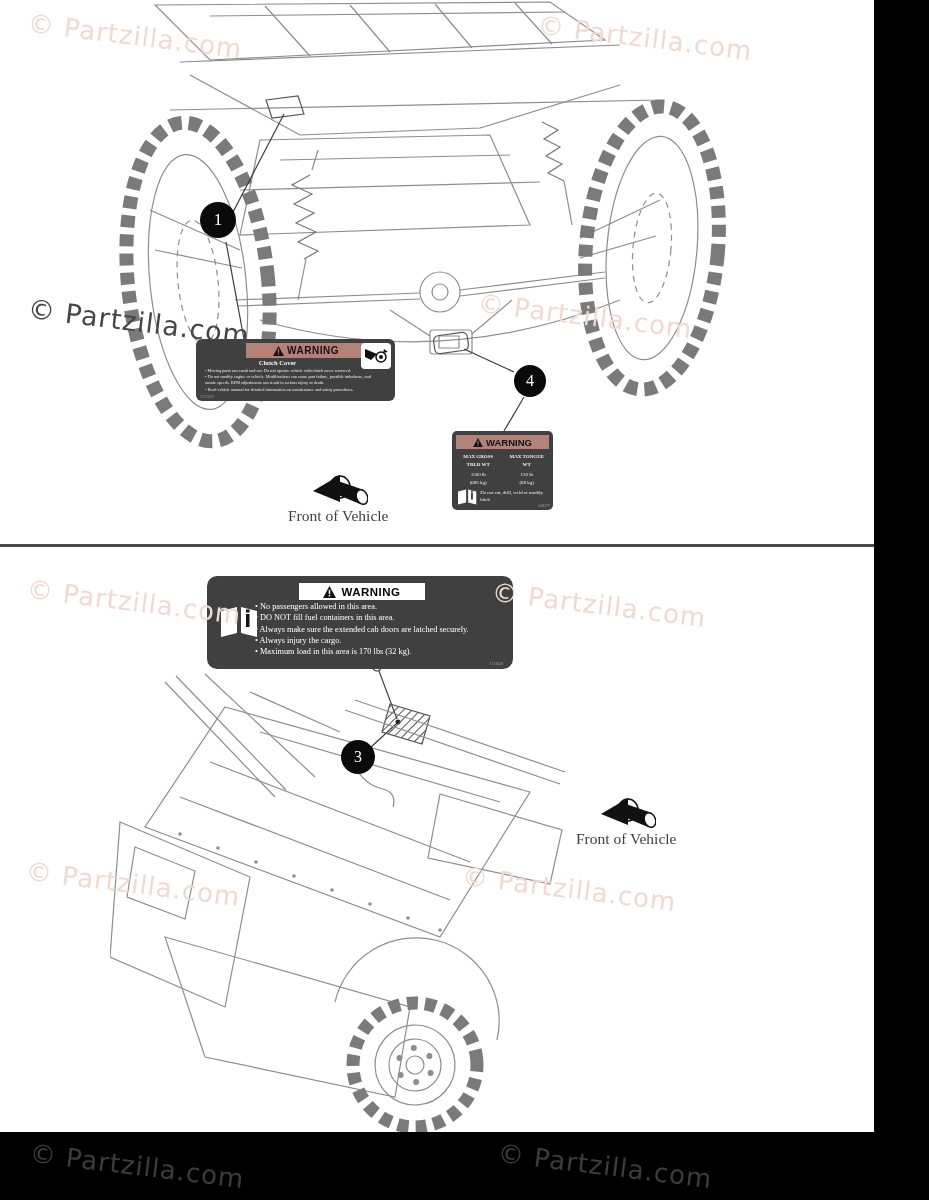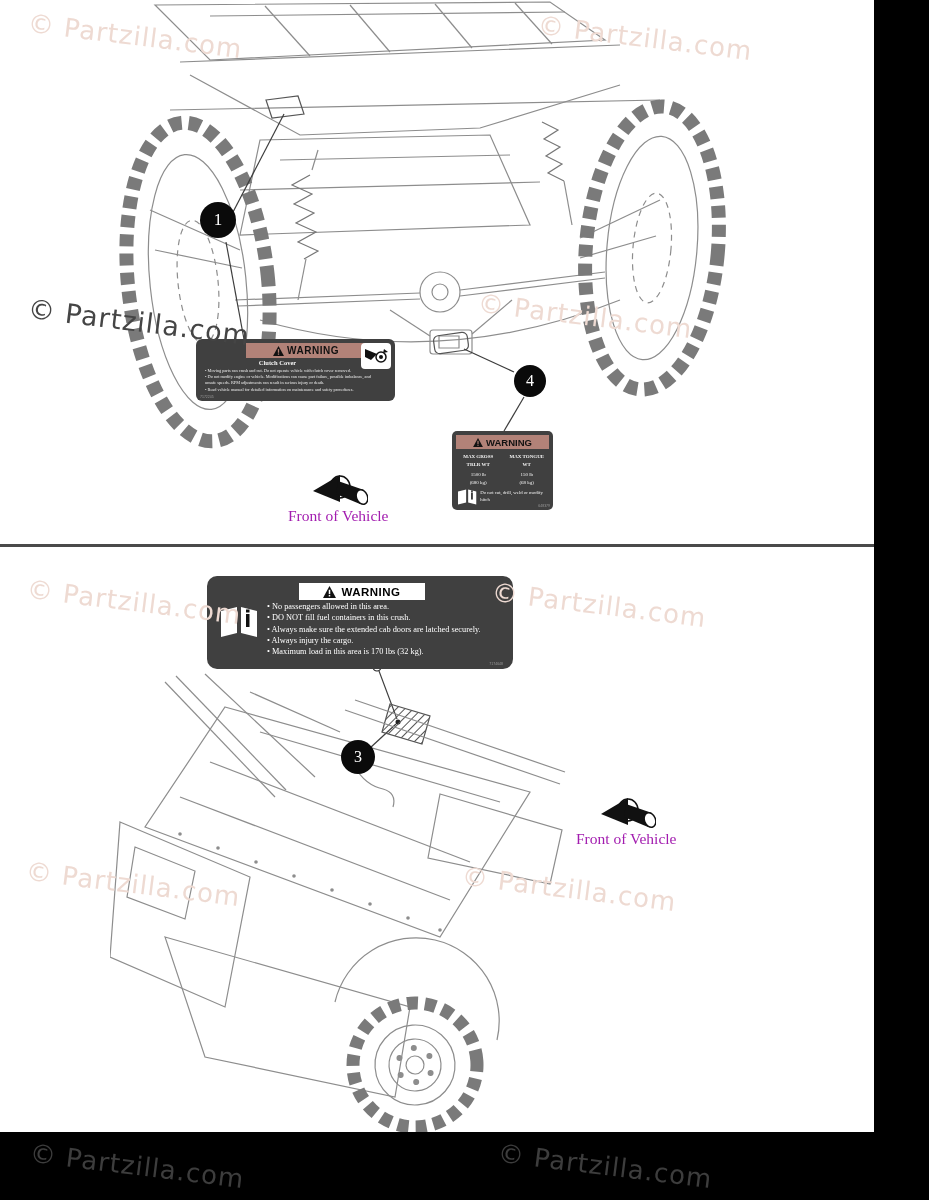--- a/index.html
+++ b/index.html
@@ -35,24 +35,24 @@
   .l1-bullets{position:absolute;top:29px;left:9px;right:12px;font-size:4.3px;line-height:1.45;color:#eee;}
   .l1-iconbox{position:absolute;right:4px;top:4px;width:30px;height:26px;background:#fff;border-radius:4px;
               display:flex;align-items:center;justify-content:center;}
   
   .l4-cols{position:absolute;top:22px;left:2px;right:2px;display:flex;text-align:center;color:#f2f2f2;}
   .l4-col{flex:1;font-size:5px;line-height:1.5;}
   .l4-col .t{font-weight:bold;}
   .l4-foot{position:absolute;left:5px;bottom:5px;right:5px;display:flex;align-items:center;gap:3px;color:#f2f2f2;}
   .l4-note{font-size:4.8px;line-height:1.3;text-align:left;}
   
-  .l3-bullets{position:absolute;left:60px;top:25px;right:12px;font-size:8.3px;line-height:1.36;color:#fff;}
+  .l3-bullets{position:absolute;left:48px;top:25px;right:12px;font-size:8.3px;line-height:1.36;color:#fff;}
   .l3-book{position:absolute;left:12px;top:27px;}
   
-  .fov-text{position:absolute;font-size:15.5px;color:#a21caf;white-space:nowrap;}
+  .fov-text{position:absolute;font-size:15.5px;color:#404040;white-space:nowrap;}
 </style>
 </head>
 <body>
 
 <div class="page">
 
   <div>
 
     <svg class="art" style="left:60px;top:0;" width="680" height="470" viewBox="0 0 680 470" fill="none" stroke="#8d8d8d" stroke-width="1.2">
 
@@ -213,21 +213,21 @@
         <span>WARNING</span>
       </div>
       <svg class="l3-book" width="40" height="36" viewBox="0 0 40 32">
         <polygon points="2,6 18,2 18,28 2,32" fill="#fff"></polygon>
         <polygon points="22,2 38,6 38,32 22,28" fill="#fff"></polygon>
         <rect x="27" y="9" width="3.5" height="13" fill="#111"></rect>
         <rect x="27" y="4.5" width="3.5" height="3" fill="#111"></rect>
       </svg>
       <div class="l3-bullets">
         <div>• <span>No passengers allowed in this area.</span></div>
-        <div>• <span>DO NOT fill fuel containers in this crush.</span></div>
+        <div>• <span>DO NOT fill fuel containers in this area.</span></div>
         <div>• <span>Always make sure the extended cab doors are latched securely.</span></div>
         <div>• <span>Always injury the cargo.</span></div>
         <div>• <span>Maximum load in this area is 170 lbs (32 kg).</span></div>
       </div>
       <div class="tiny-code" style="right:10px;bottom:3px;">7174648</div>
     </div>
 
     <svg class="art" style="left:110px;top:672px;" width="460" height="460" viewBox="0 0 460 460" fill="none" stroke="#8d8d8d" stroke-width="1.2">
       <defs>
         <pattern id="hatch" width="6" height="6" patternTransform="rotate(45)" patternUnits="userSpaceOnUse">

